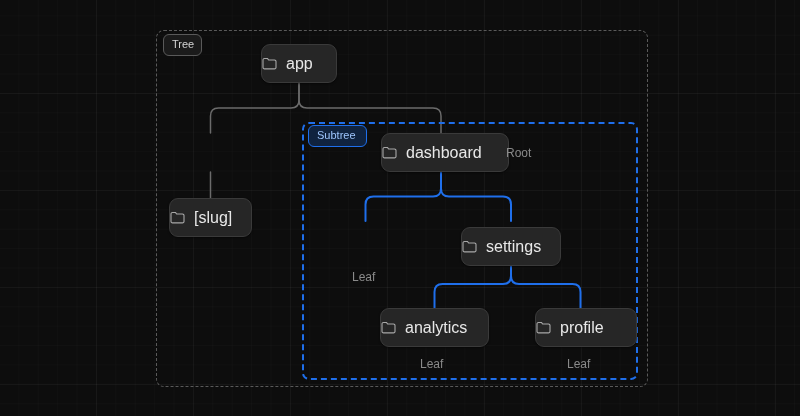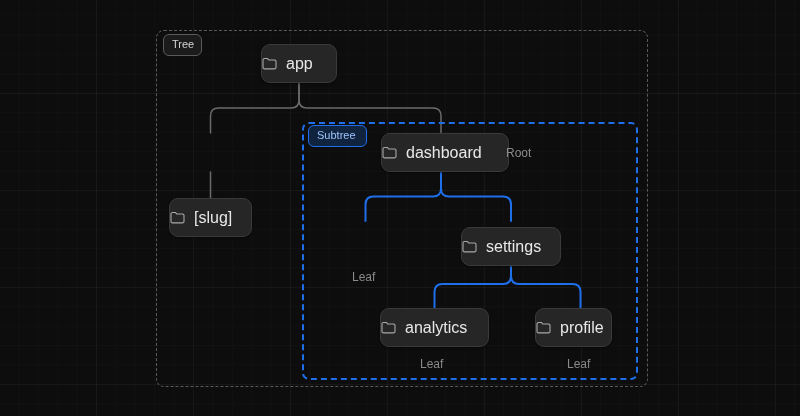--- a/index.html
+++ b/index.html
@@ -180,21 +180,21 @@
     <span class="node-label">settings</span>
   </div>
 
   <div class="node" id="node-password" style="left: 380px; top: 308px; width: 109px; height: 39px;">
     <svg class="folder-icon" viewBox="0 0 16 14">
       <path d="M1 3.2a1.6 1.6 0 0 1 1.6-1.6h3.1l1.5 1.7h6.2A1.6 1.6 0 0 1 15 4.9v6.3a1.6 1.6 0 0 1-1.6 1.6H2.6A1.6 1.6 0 0 1 1 11.2Z" fill="none" stroke="#a8a8a8" stroke-width="1.2" stroke-linejoin="round"></path>
     </svg>
     <span class="node-label">analytics</span>
   </div>
 
-  <div class="node" id="node-profile" style="left: 535px; top: 308px; width: 77px; height: 39px;">
+  <div class="node" id="node-profile" style="left: 535px; top: 308px; width: 102px; height: 39px;">
     <svg class="folder-icon" viewBox="0 0 16 14">
       <path d="M1 3.2a1.6 1.6 0 0 1 1.6-1.6h3.1l1.5 1.7h6.2A1.6 1.6 0 0 1 15 4.9v6.3a1.6 1.6 0 0 1-1.6 1.6H2.6A1.6 1.6 0 0 1 1 11.2Z" fill="none" stroke="#a8a8a8" stroke-width="1.2" stroke-linejoin="round"></path>
     </svg>
     <span class="node-label">profile</span>
   </div>
 
   <div class="annot" id="annot-0" style="left: 506px; top: 147px;">Root</div>
   <div class="annot" id="annot-1" style="left: 352px; top: 271px;">Leaf</div>
   <div class="annot" id="annot-2" style="left: 420px; top: 358px;">Leaf</div>
   <div class="annot" id="annot-3" style="left: 567px; top: 358px;">Leaf</div>

